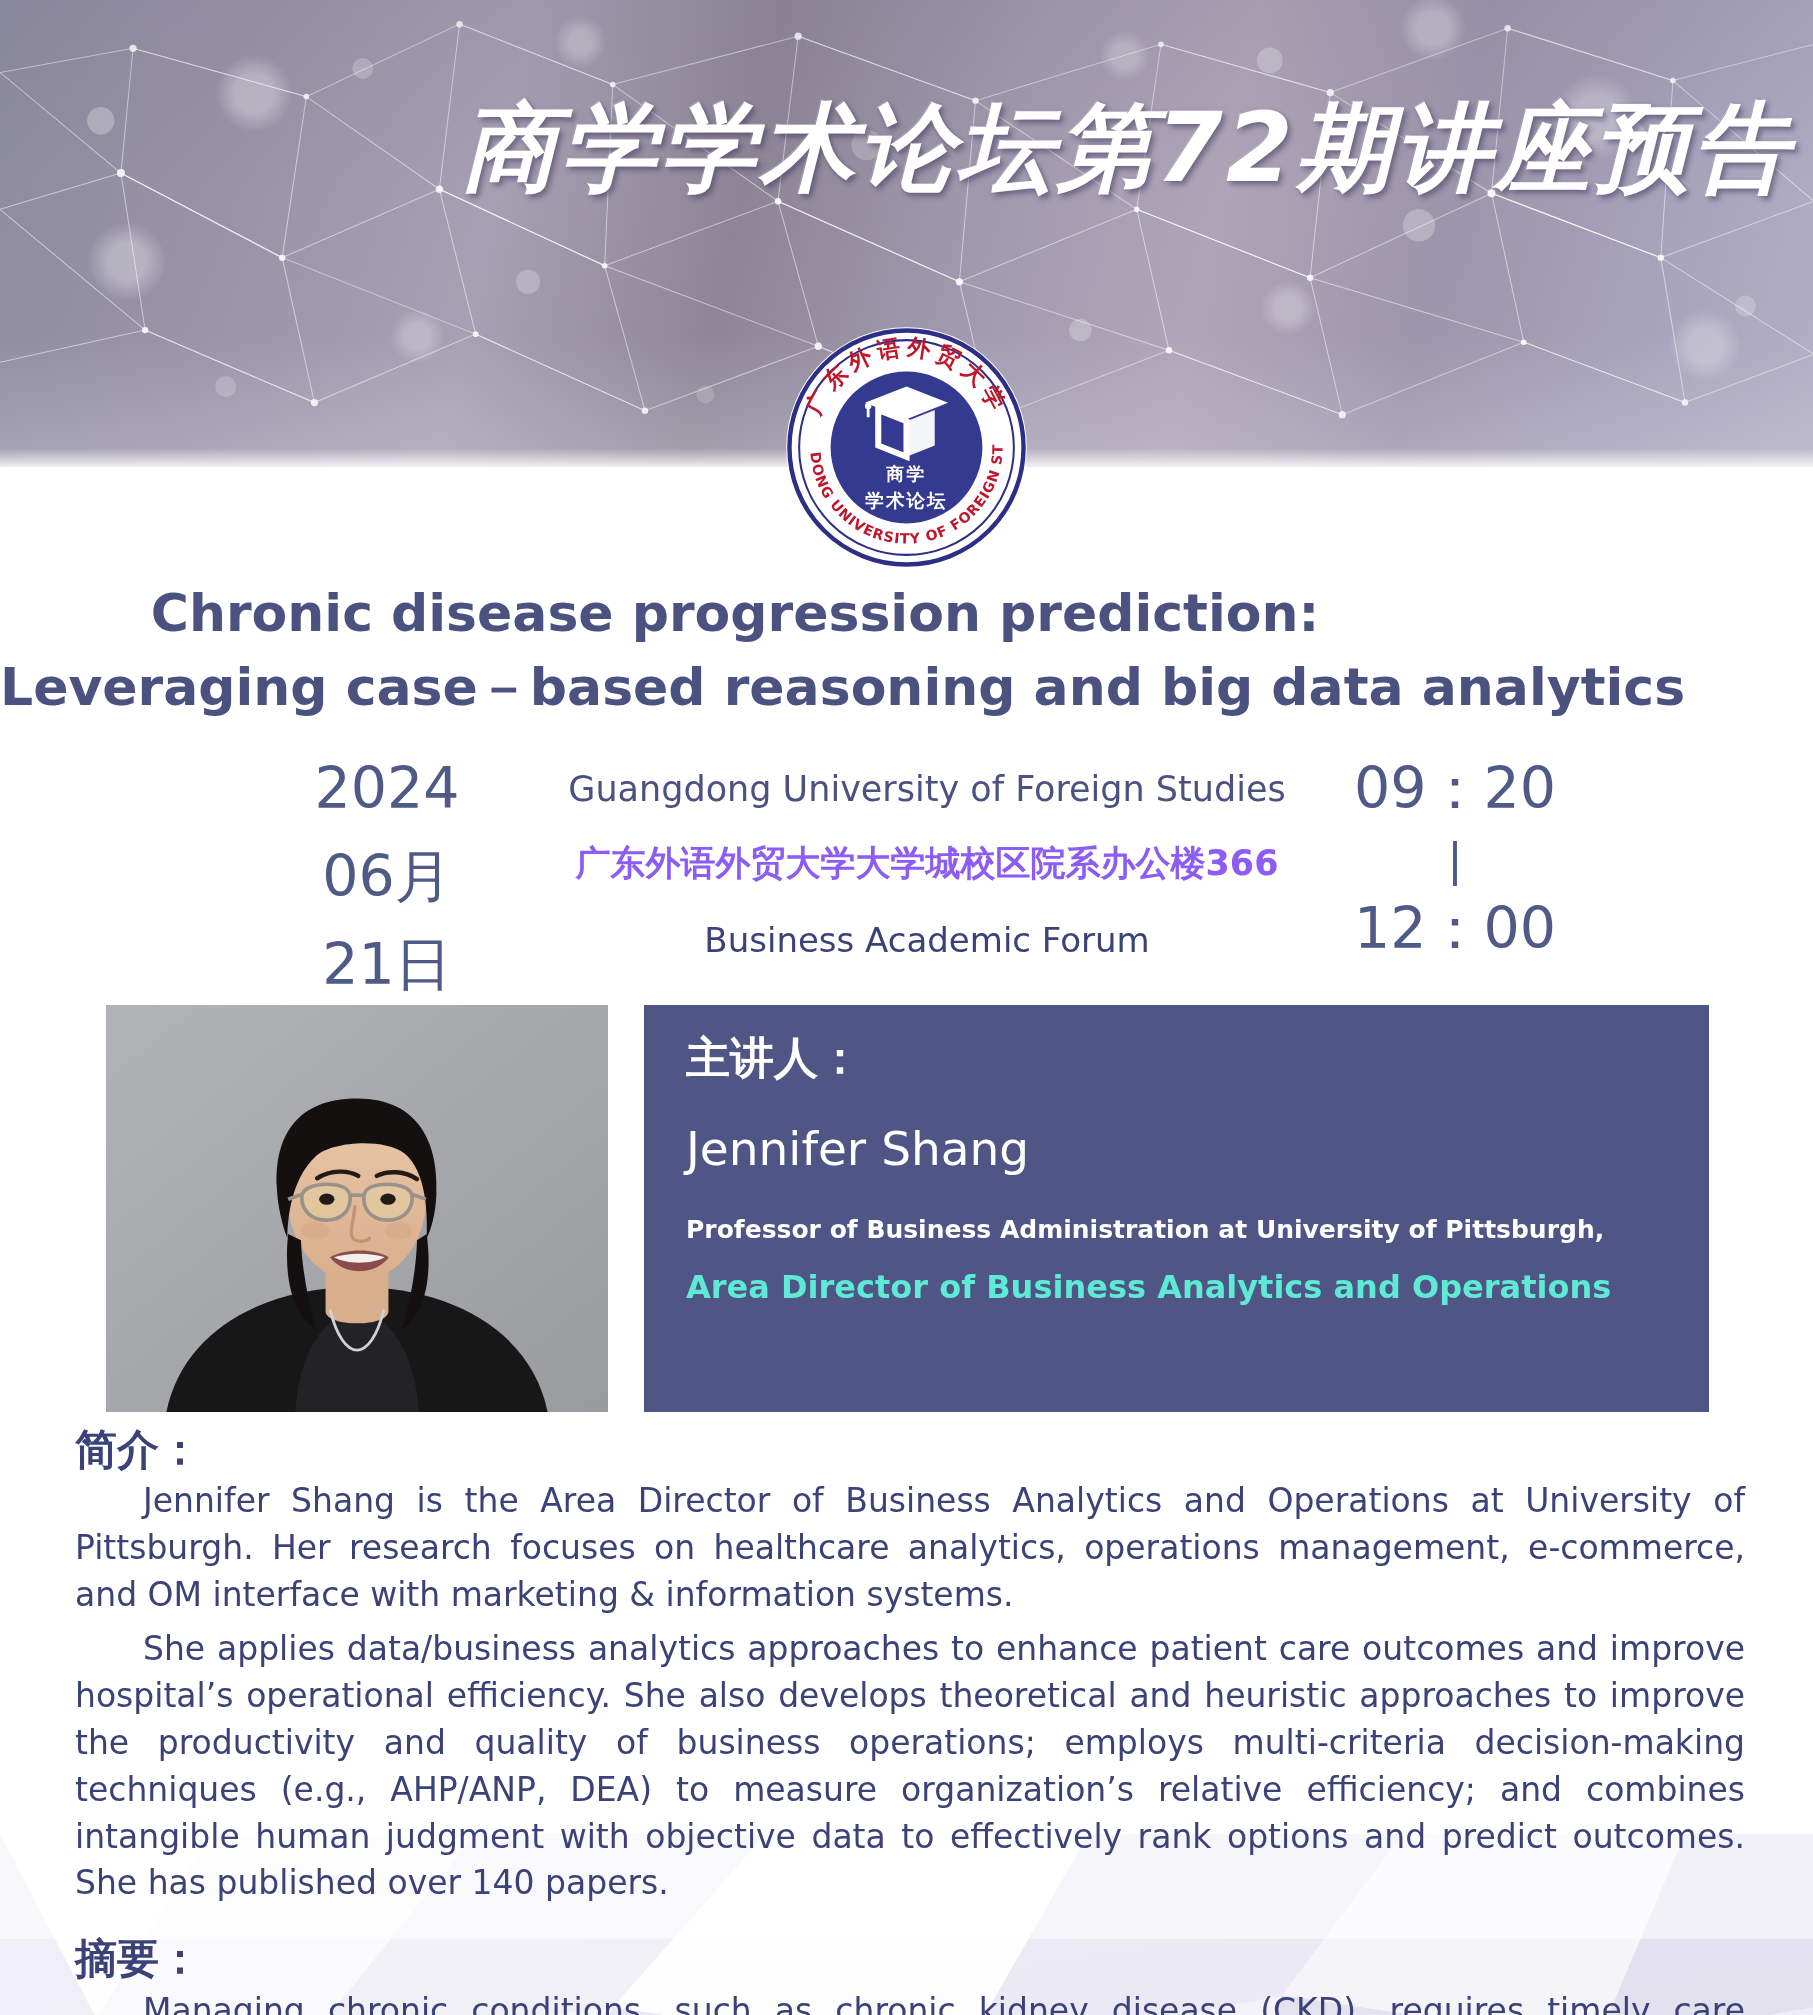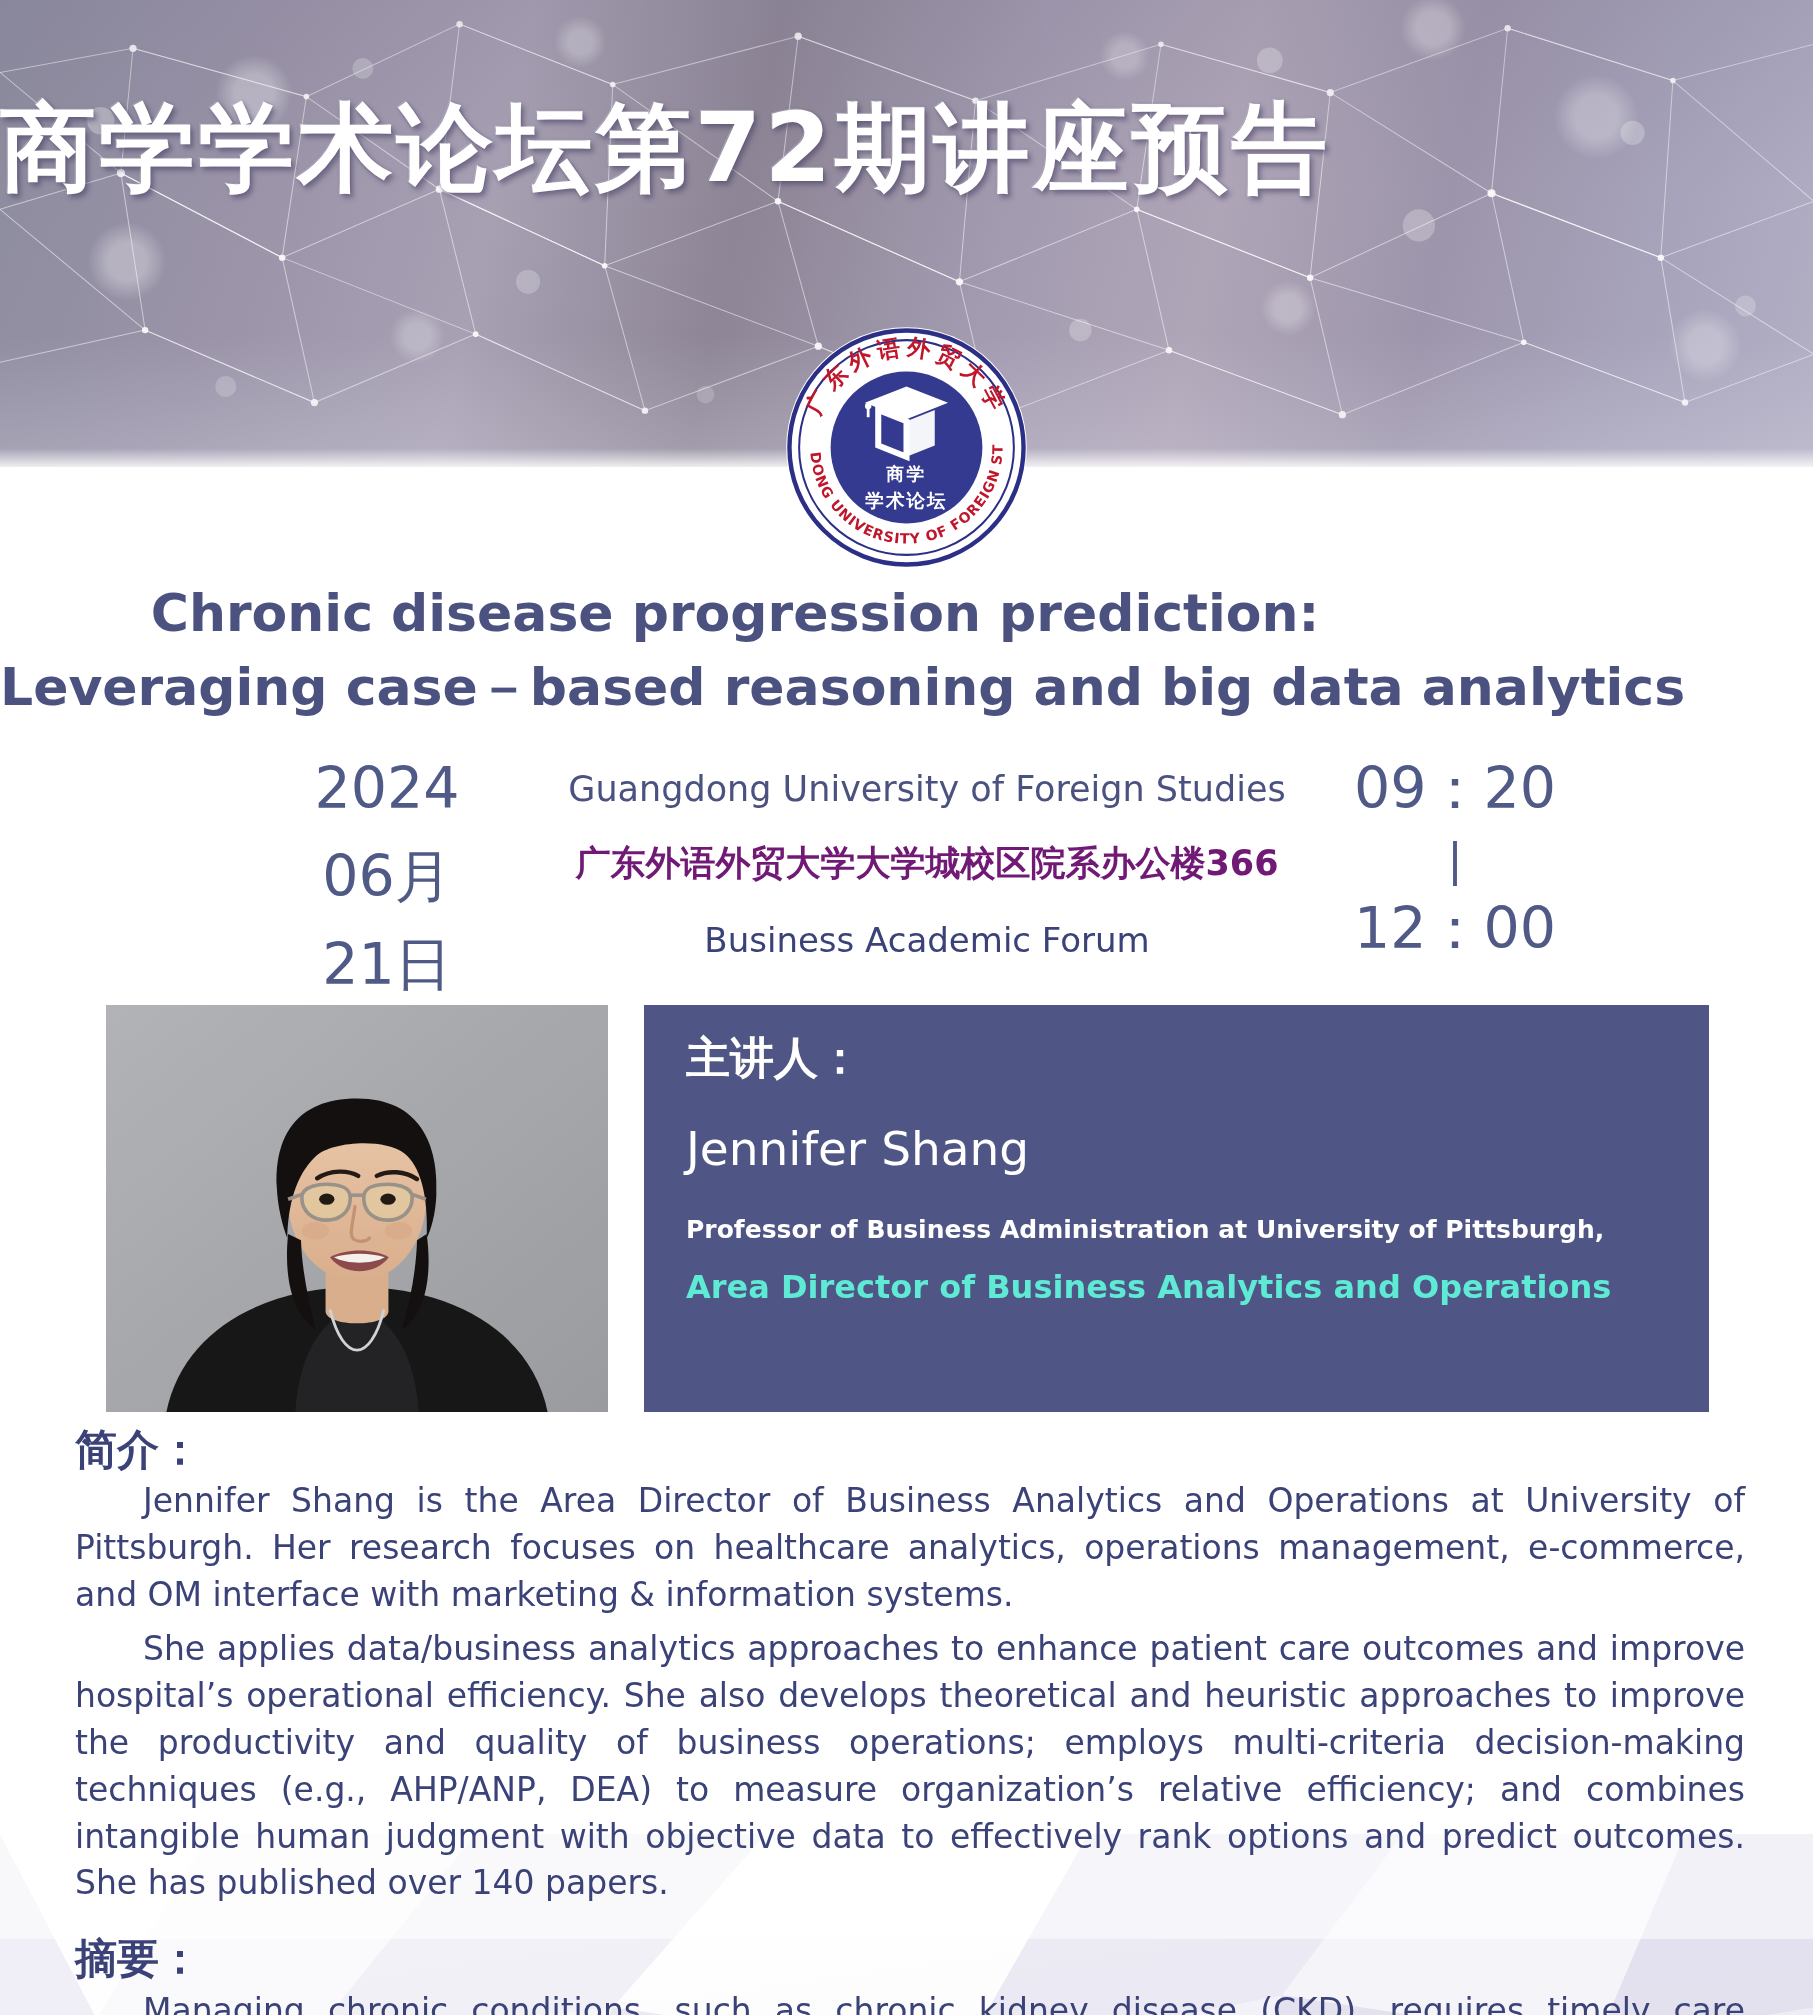--- a/index.html
+++ b/index.html
@@ -50,30 +50,31 @@
   }
   .hdr-net { position:absolute; inset:0; }
   .hdr-net svg { display:block; width:100%; height:100%; }
   .hdr-vignette {
     position:absolute; inset:0;
     background:linear-gradient(180deg, rgba(120,115,140,.18) 0%, rgba(140,135,158,.04) 40%,
                 rgba(160,156,178,.06) 72%, rgba(210,208,222,.30) 96%, rgba(255,255,255,.85) 100%);
   }
   .hdr-title {
     position:absolute; left:0; top:100px; width:1792px;
-    text-align:left;
+    text-align:right;
     font-family:"DejaVu Sans","Liberation Sans",sans-serif;
     font-weight:700;
     font-size:96px;
     line-height:1;
     color:#ffffff;
     letter-spacing:3.2px;
     text-shadow: 0 0 2.4px rgba(80,70,110,.55), 3.2px 4px 5.6px rgba(60,52,90,.45),
                  -1.2px -1.2px 0 rgba(255,255,255,.25);
     white-space:nowrap;
+    font-style:italic;
   }
 
   
   .logo-wrap {
     position:absolute; left:785px; top:326px;
     width:243px; height:243px;
     z-index:9;
   }
   .logo-wrap svg { display:block; width:243px; height:243px; }
 
@@ -118,21 +119,21 @@
   .meta-right .meta-big:nth-child(3) { margin-top:16px; }
 
   .venue-en {
     font-family:"DejaVu Sans","Liberation Sans",sans-serif;
     font-weight:400; font-size:35px; line-height:1;
     color:#4b5280; white-space:nowrap; margin-top:13.7px;
   }
   .venue-cn {
     font-family:"DejaVu Sans","Liberation Sans",sans-serif;
     font-weight:700; font-size:35px; line-height:1;
-    color:#701a75; white-space:nowrap; margin-top:39px;
+    color:#8b5cf6; white-space:nowrap; margin-top:39px;
   }
   .venue-forum {
     font-family:"DejaVu Sans","Liberation Sans",sans-serif;
     font-weight:400; font-size:34px; line-height:1;
     color:#3a4278; white-space:nowrap; margin-top:42px;
   }
 
   
   .speaker {
     position:absolute; left:106px; top:1005px;

